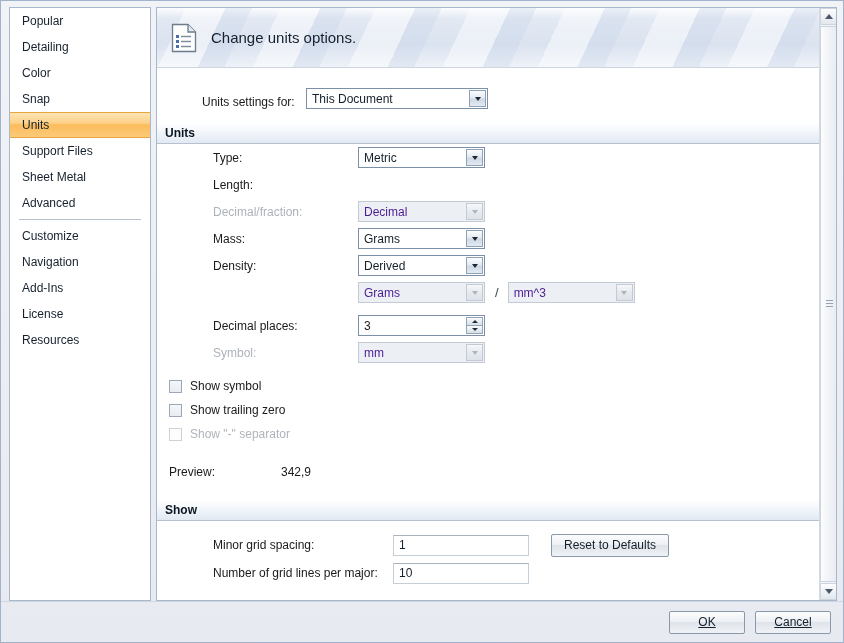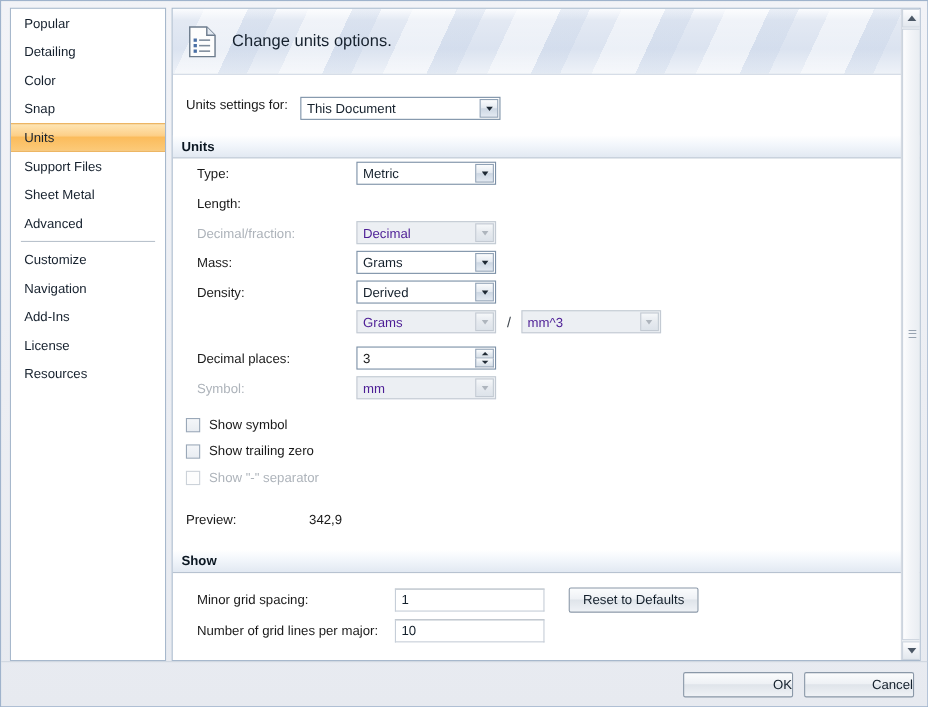--- a/index.html
+++ b/index.html
@@ -100,39 +100,40 @@
 
   
   #pane {
     position: relative;
     height: 532px;
   }
 
   
   .toprow {
     display: flex;
-    align-items: flex-start;
+    align-items: flex-end;
     padding: 20px 0 0 12px;
+    margin-left: 33px;
   }
   .toprow .lbl { width: 104px; font-size: 12px; }
 
   
   .section-band {
     margin-top: 14px;
     height: 21px;
     line-height: 20px;
     padding-left: 8px;
     font-weight: bold;
     font-size: 12px;
     color: #0b1722;
     background: linear-gradient(180deg,#ffffff 0%,#f2f6fb 45%,#e2e9f2 100%);
     border-bottom: 1px solid #b7c2d0;
   }
 
-  .section-body { padding-left: 22px; }
+  .section-body { padding-left: 22px; margin-left: 34px; }
 
   .row {
     display: flex;
     align-items: center;
     height: 27px;
   }
   .row .lbl {
     width: 145px;
     font-size: 12px;
     color: #1a1a1a;
@@ -333,21 +334,21 @@
     position: absolute;
     left: 0; bottom: 0;
     width: 844px; height: 41px;
     display: flex;
     align-items: center;
     justify-content: flex-end;
     padding-right: 14px;
     gap: 10px;
     border-top: 1px solid #cfd6df;
   }
-  #footer .btn-std { width: 100px; padding: 0; text-align: right; }
+  #footer .btn-std { width: 76px; padding: 0; text-align: center; text-decoration: underline; }
 </style>
 </head>
 <body>
 
 <div id="dialog">
 
   <div id="sidebar">
       <div class="nav-item">Popular</div>
       <div class="nav-item">Detailing</div>
       <div class="nav-item">Color</div>

